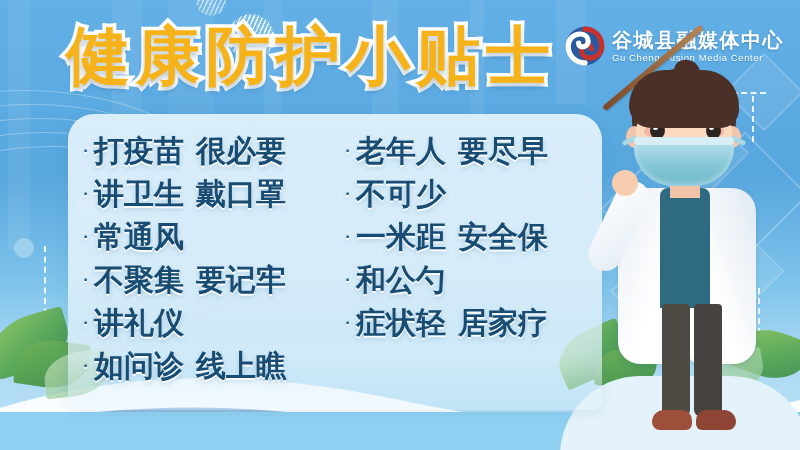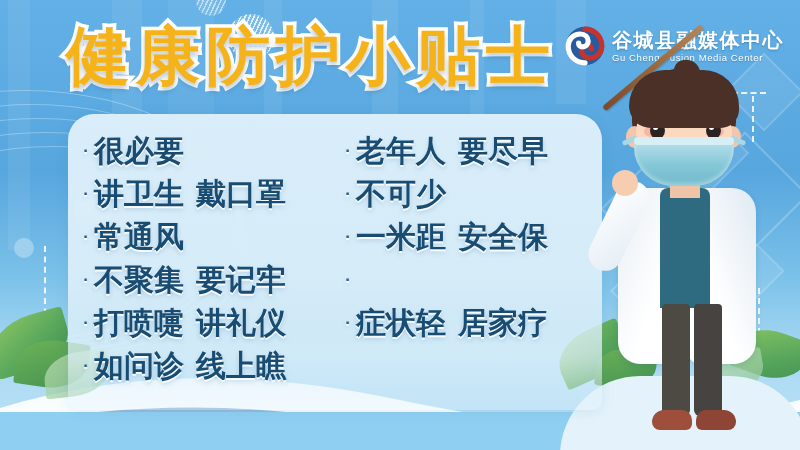--- a/index.html
+++ b/index.html
@@ -253,39 +253,39 @@
         <div id="logo-en">Gu Cheng Fusion Media Center</div>
       </div>
     </div>
   </div>
 
   <div id="panel">
     <div id="columns">
       <div class="col left">
         <div class="tip">
           <span class="bullet">·</span>
+          <span class="t1">打疫苗</span>
           <span class="t2">很必要</span>
         </div>
         <div class="tip">
           <span class="bullet">·</span>
           <span class="t1">讲卫生</span>
           <span class="t2">戴口罩</span>
         </div>
         <div class="tip">
           <span class="bullet">·</span>
           <span class="t1">常通风</span>
         </div>
         <div class="tip">
           <span class="bullet">·</span>
           <span class="t1">不聚集</span>
           <span class="t2">要记牢</span>
         </div>
         <div class="tip">
           <span class="bullet">·</span>
-          <span class="t1">打喷嚏</span>
           <span class="t2">讲礼仪</span>
         </div>
         <div class="tip">
           <span class="bullet">·</span>
           <span class="t1">如问诊</span>
           <span class="t2">线上瞧</span>
         </div>
       </div>
 
       <div class="col right">
@@ -298,20 +298,21 @@
           <span class="bullet">·</span>
           <span class="t2">不可少</span>
         </div>
         <div class="tip">
           <span class="bullet">·</span>
           <span class="t1">一米距</span>
           <span class="t2">安全保</span>
         </div>
         <div class="tip">
           <span class="bullet">·</span>
+          <span class="t2">和公勺</span>
         </div>
         <div class="tip">
           <span class="bullet">·</span>
           <span class="t1">症状轻</span>
           <span class="t2">居家疗</span>
         </div>
       </div>
     </div>
   </div>
 

